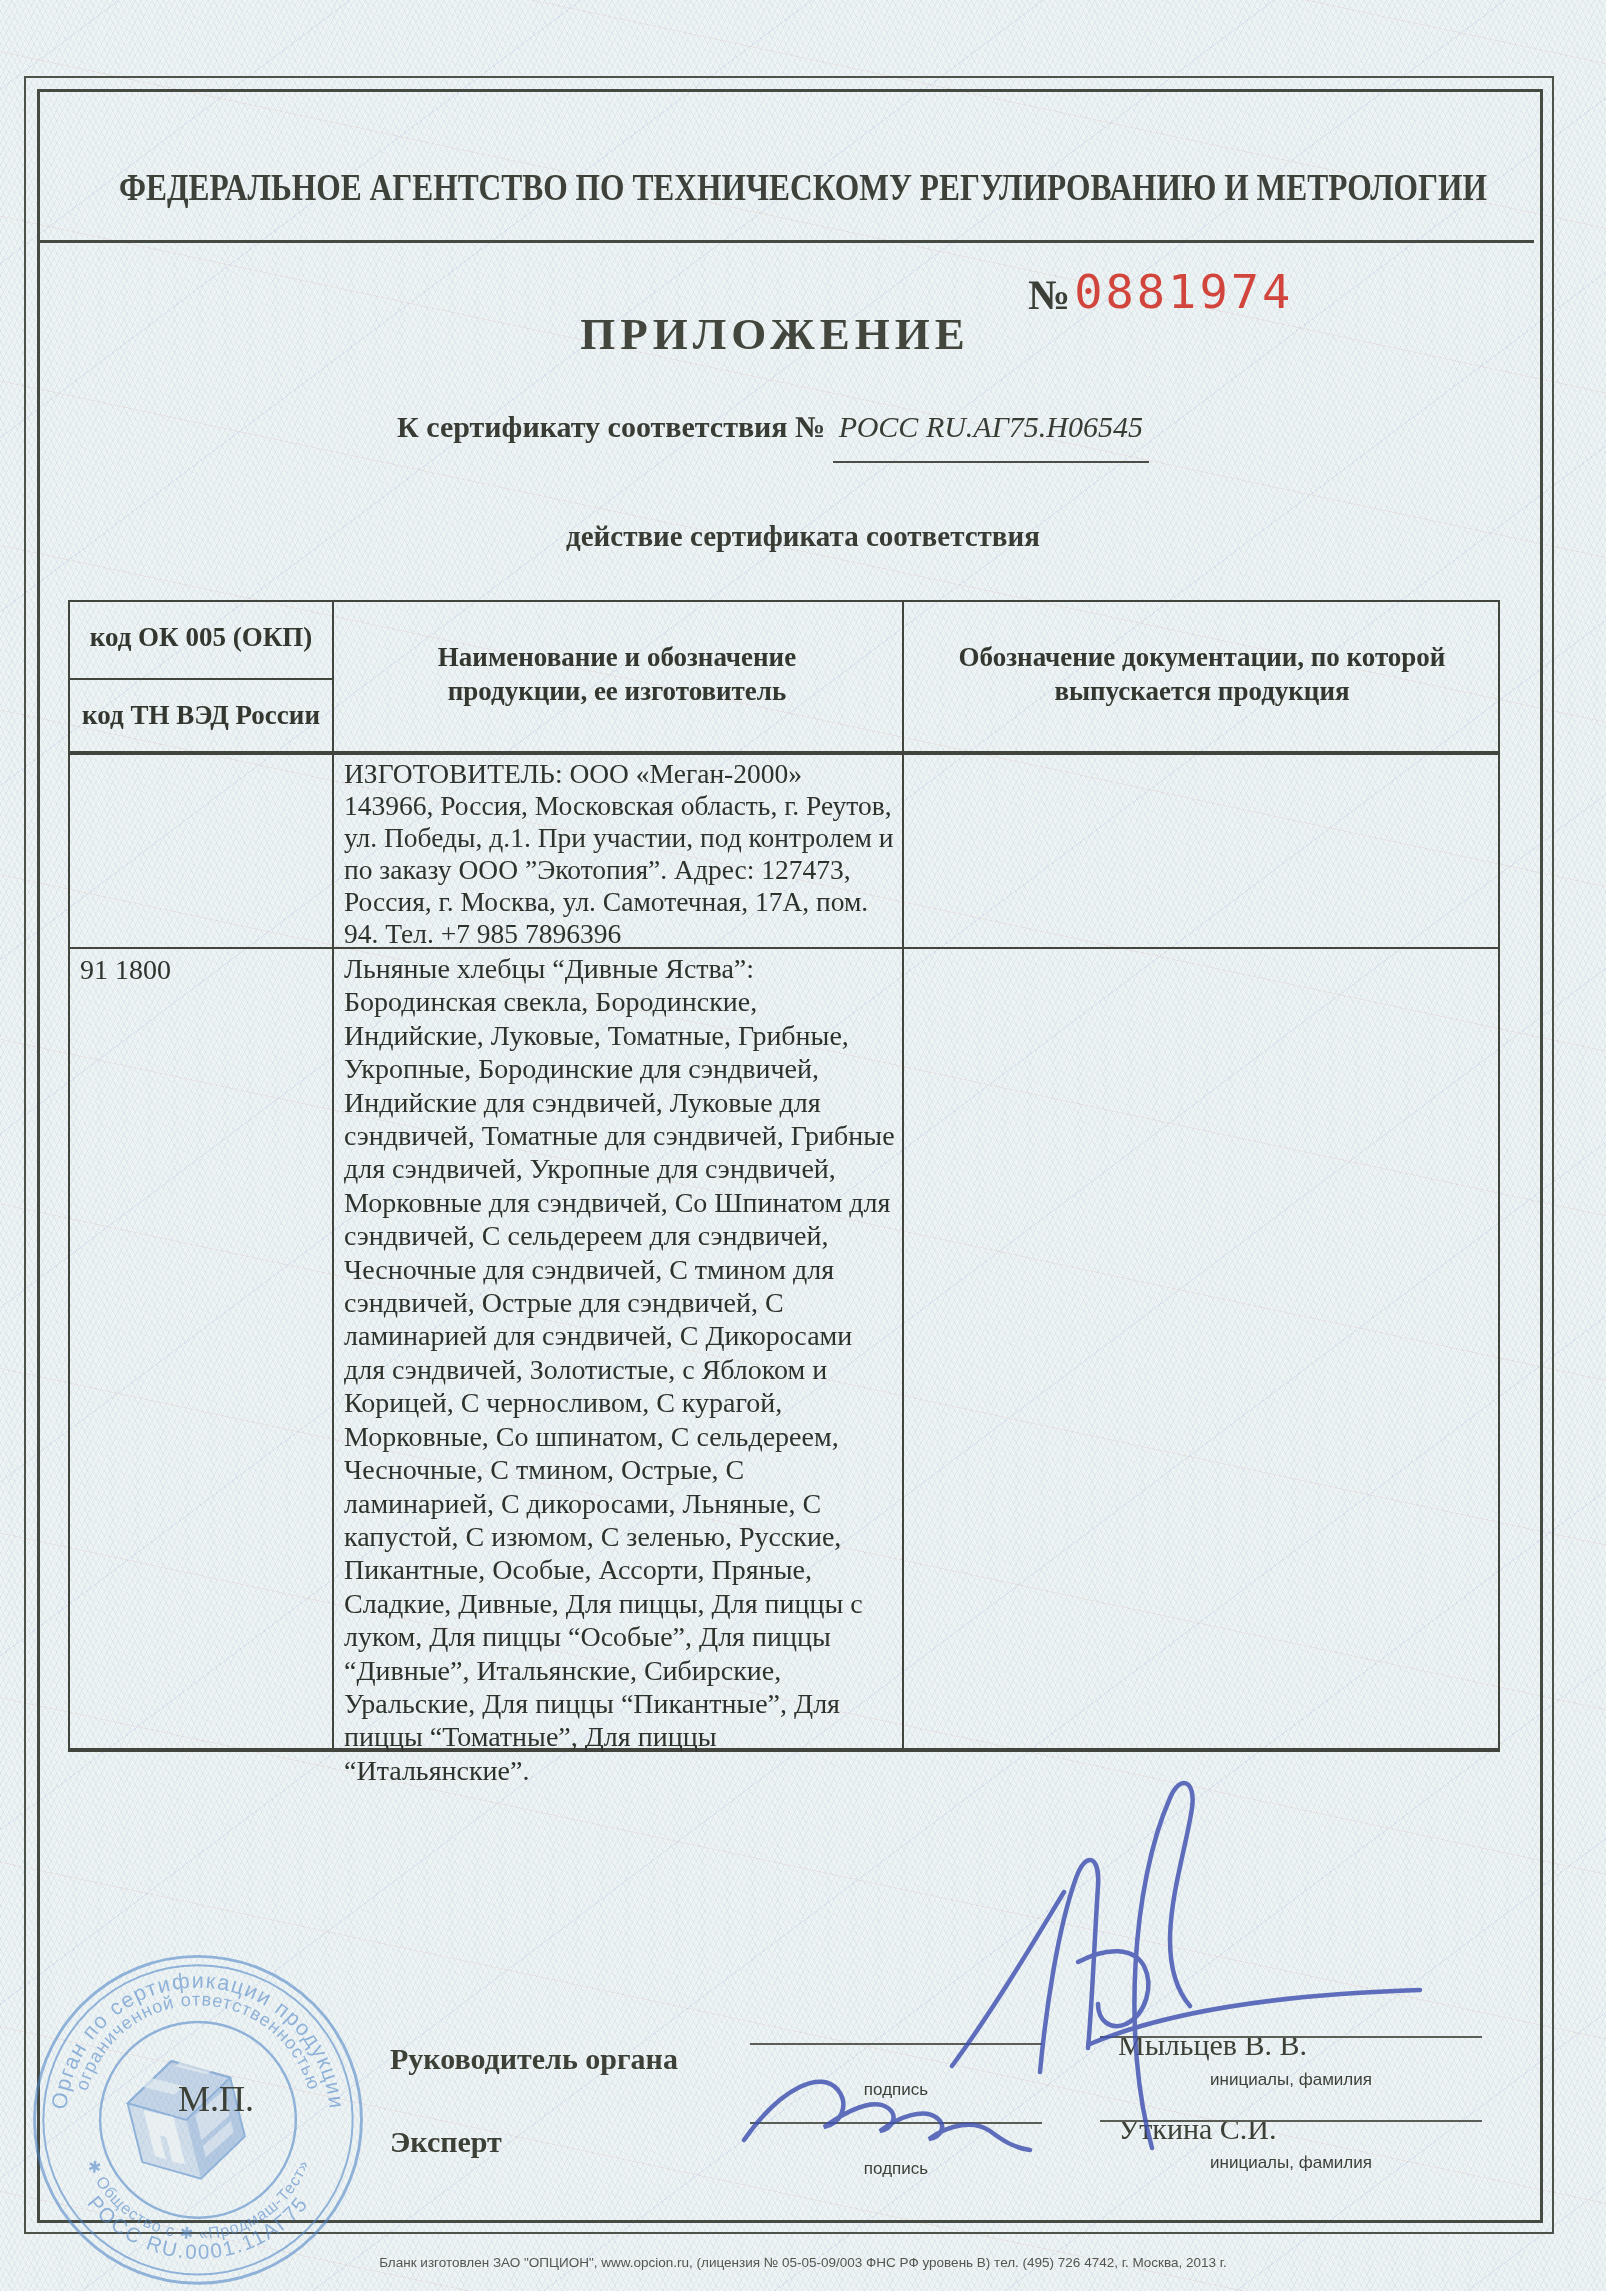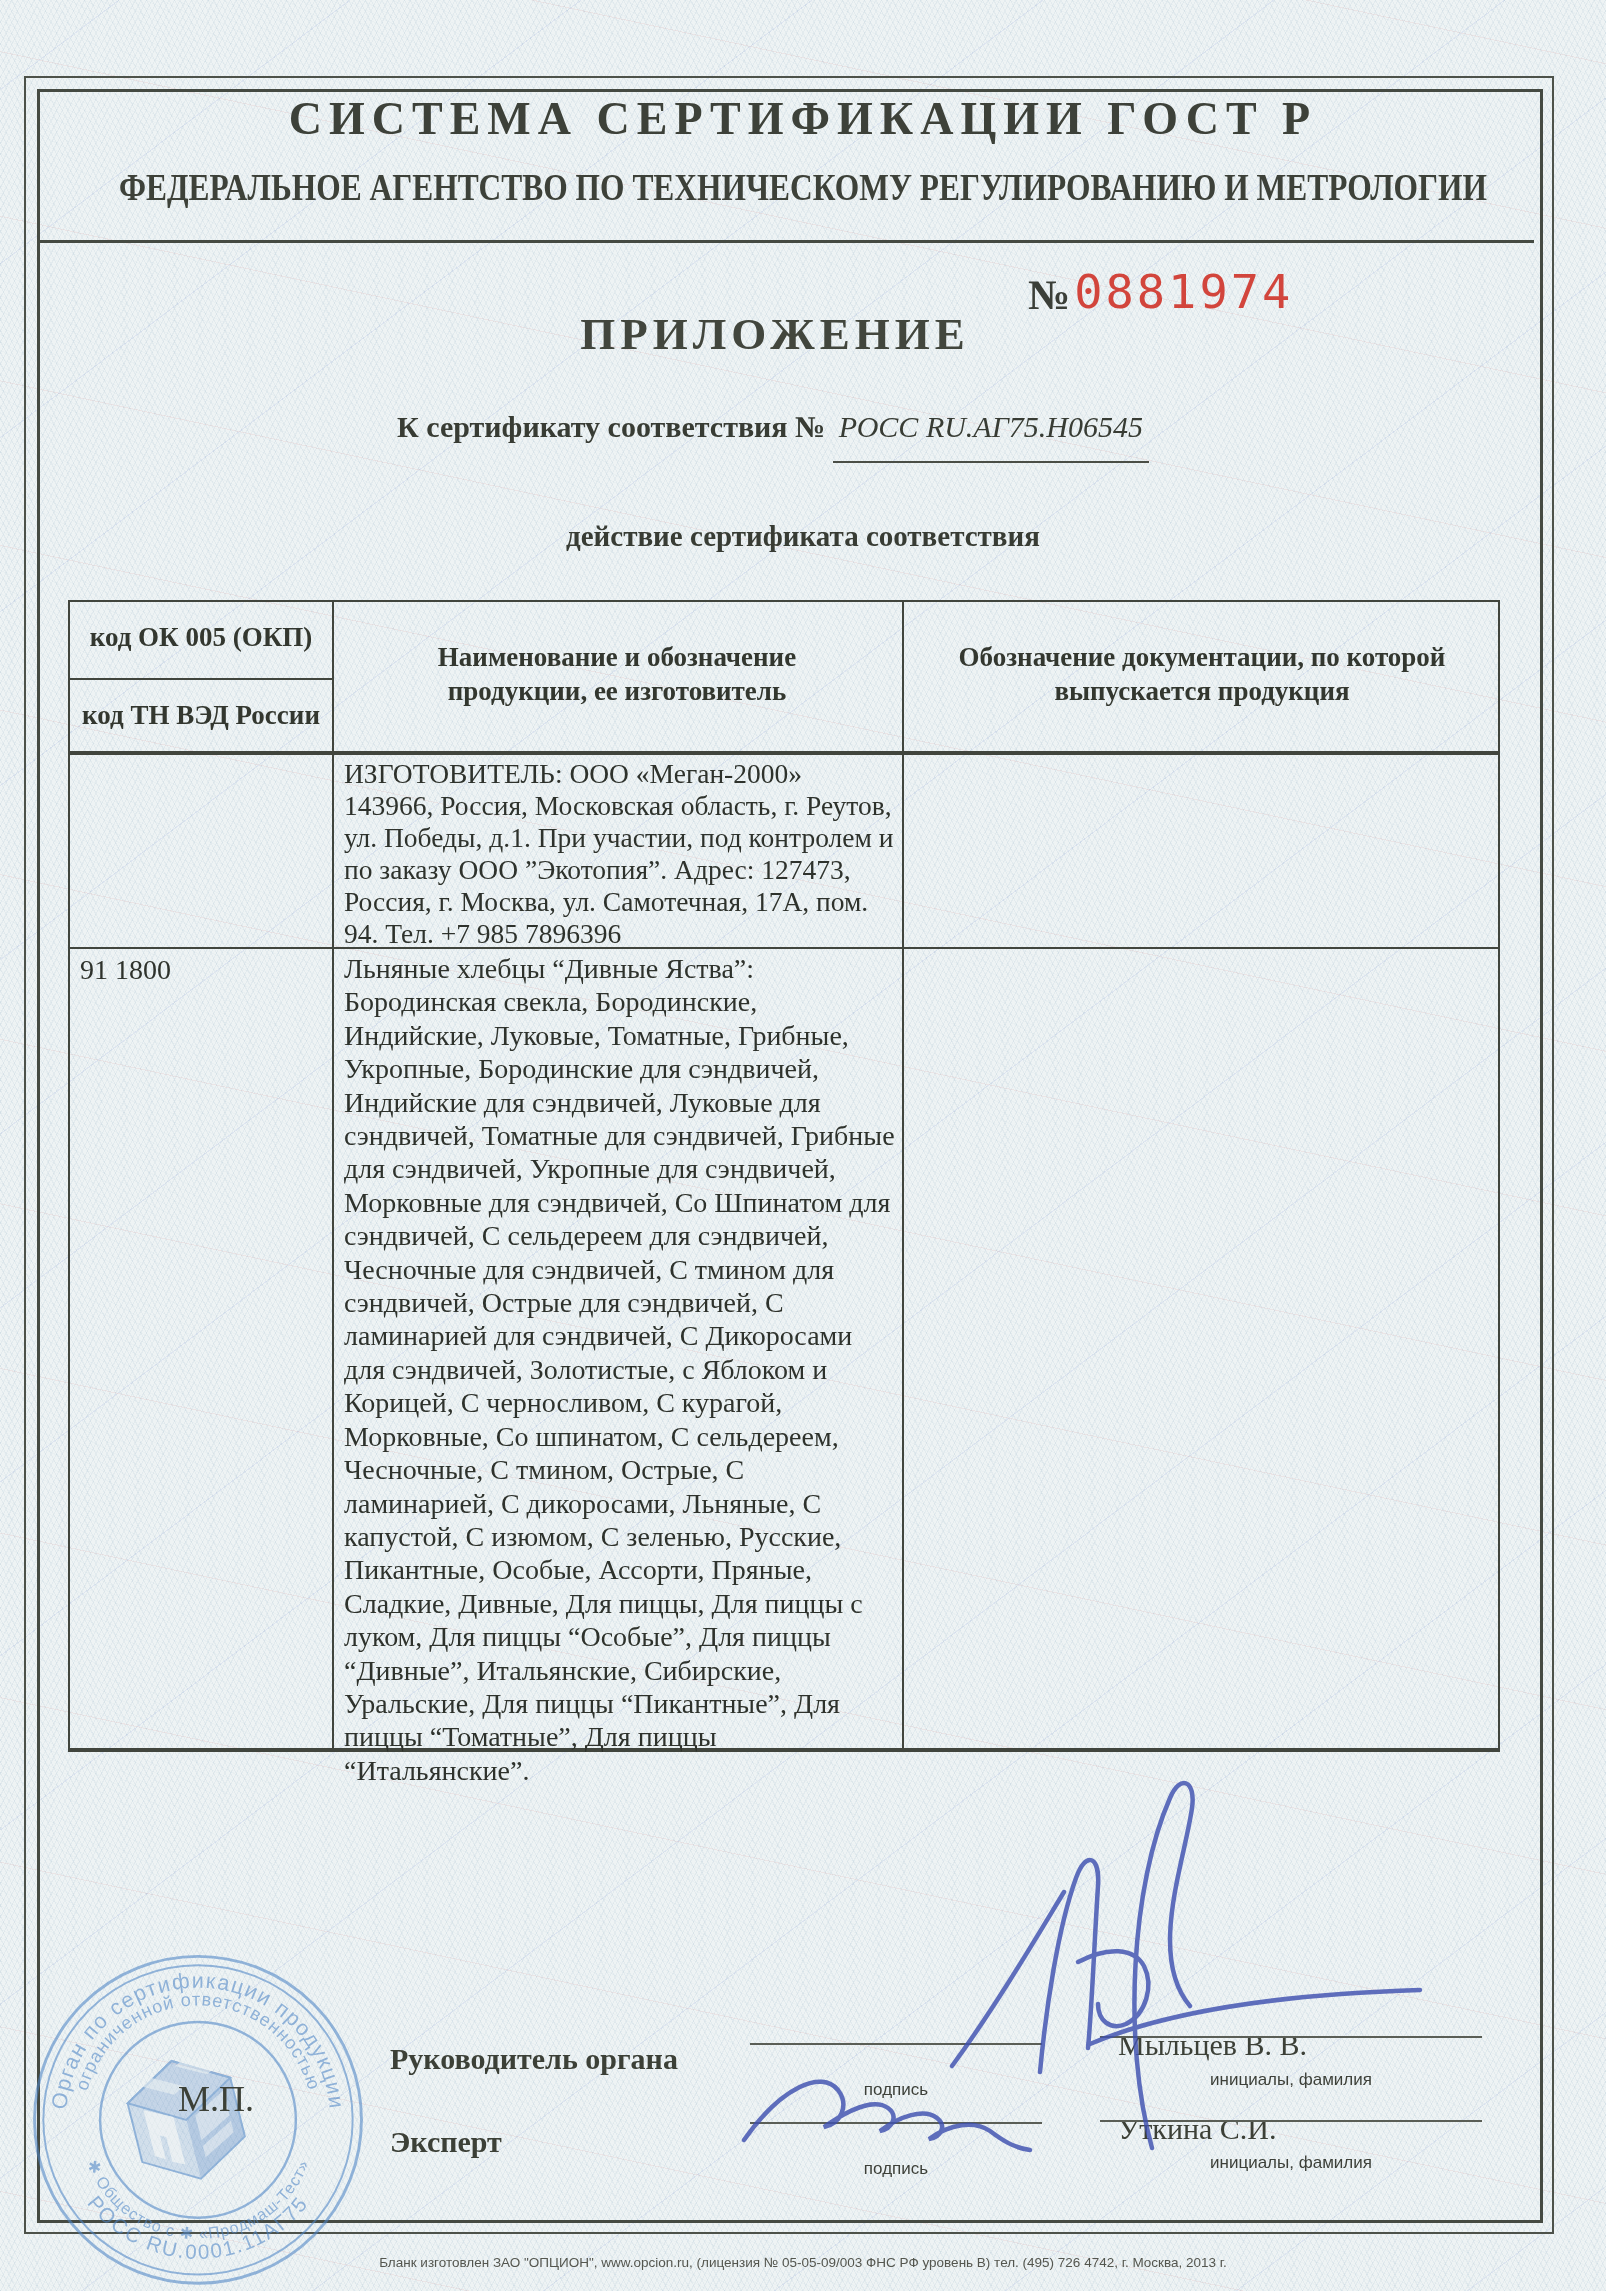--- a/index.html
+++ b/index.html
@@ -59,21 +59,20 @@
   .stamp-text{font-family:"Liberation Sans", sans-serif;fill:#4f86c6;}
 </style>
 </head>
 <body>
 
 <div class="page">
 
   <div class="border-outer"></div>
   <div class="border-inner"></div>
 
-  <div class="t-center sys-title">СИСТЕМА СЕРТИФИКАЦИИ ГОСТ Р</div>
   <div class="agency" style="position:absolute;">ФЕДЕРАЛЬНОЕ АГЕНТСТВО ПО ТЕХНИЧЕСКОМУ РЕГУЛИРОВАНИЮ И МЕТРОЛОГИИ</div>
   <div class="header-rule"></div>
 
   <div class="blank-no">
     <span class="nsign">№</span>
     <span class="digits">0881974</span>
   </div>
 
   <div class="t-center doc-title">ПРИЛОЖЕНИЕ</div>
 

